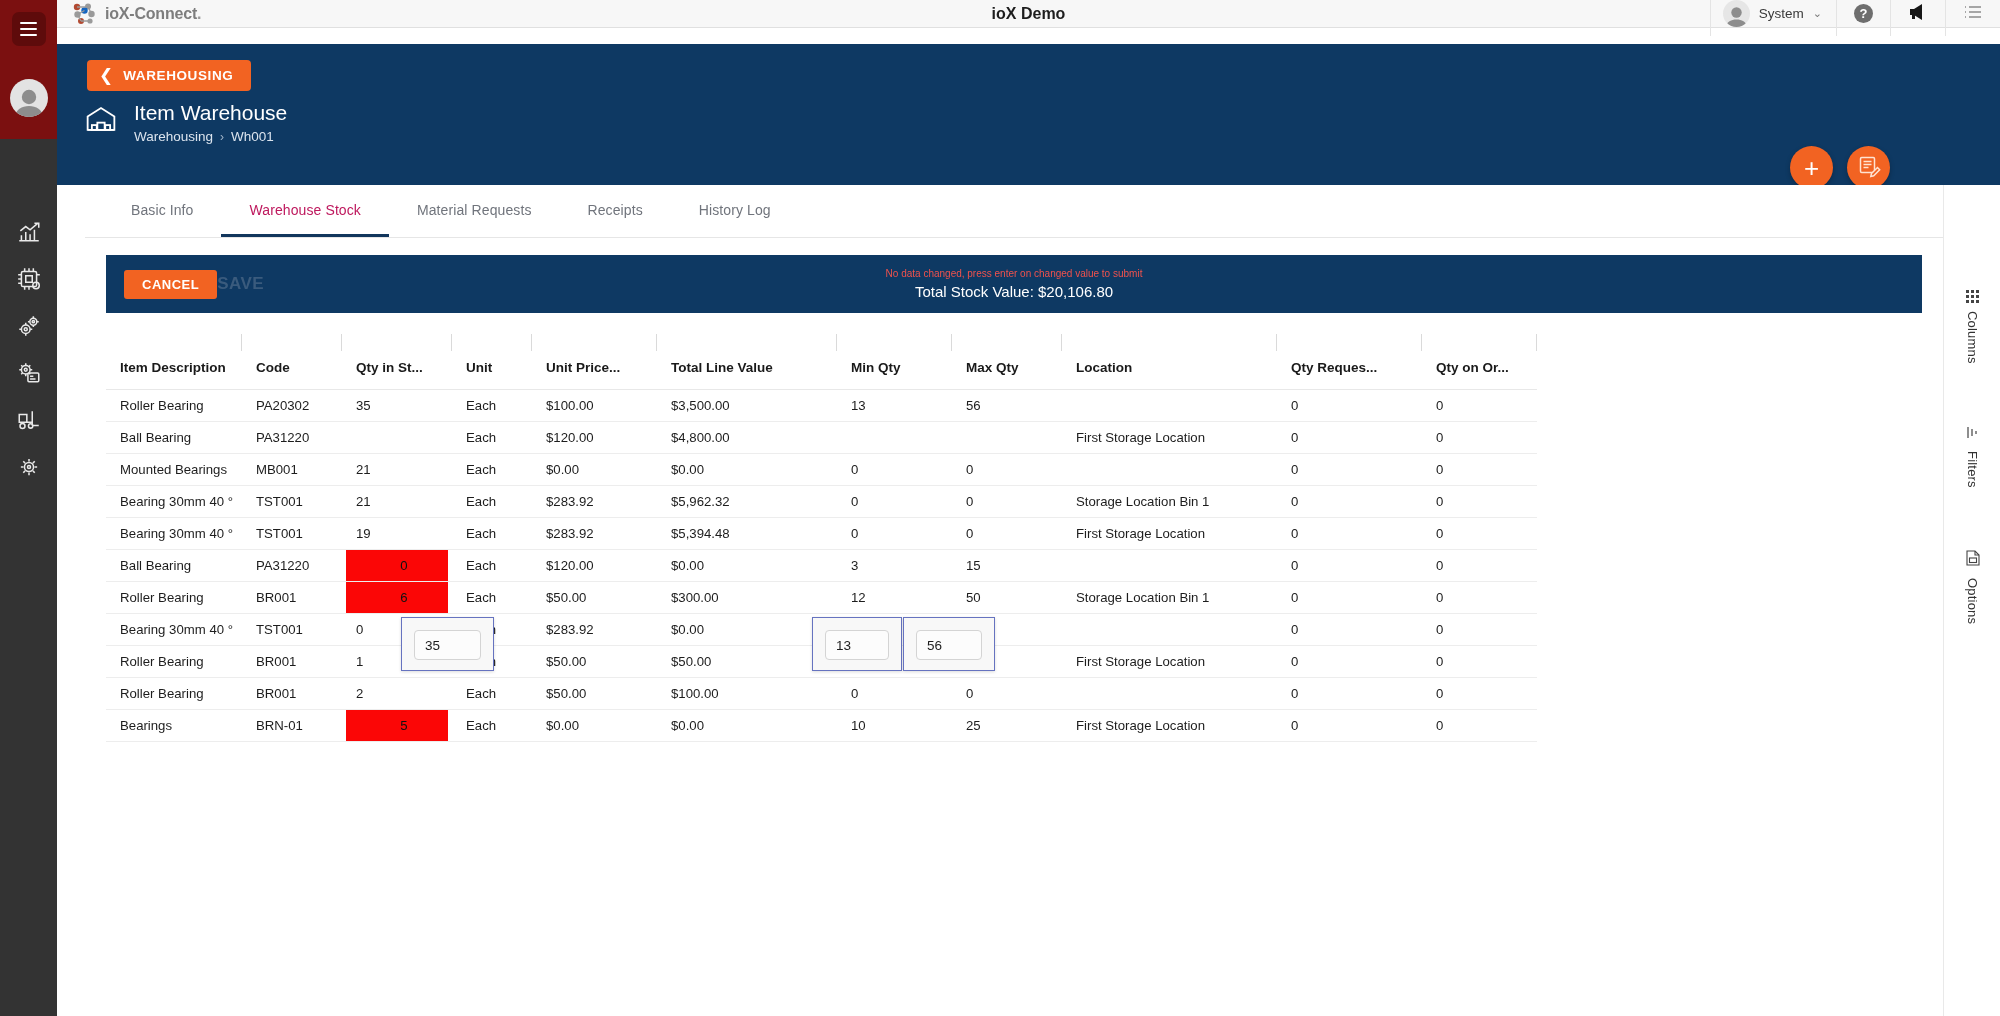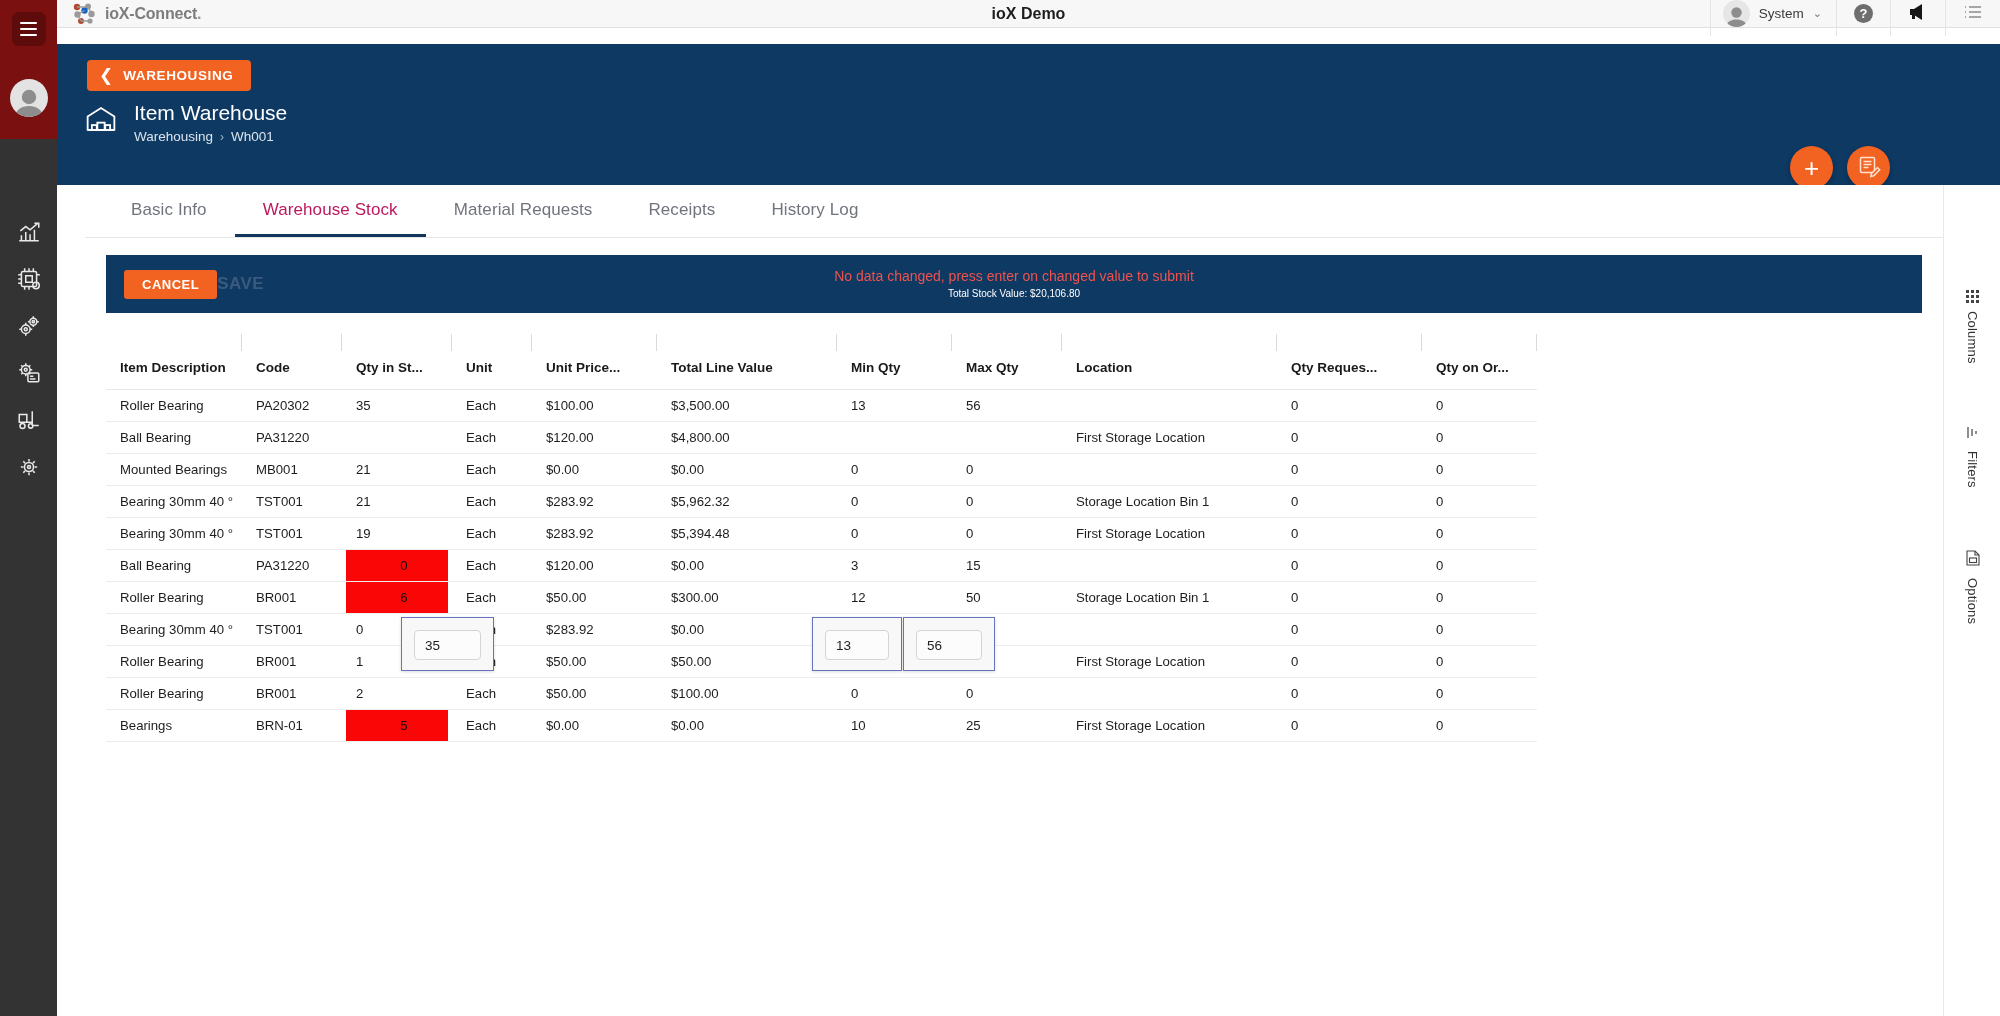--- a/index.html
+++ b/index.html
@@ -99,21 +99,21 @@
   
   #card {
     position: absolute; left: 85px; top: 185px; width: 1858px; height: 831px;
     background: #ffffff; z-index: 20;
   }
   #tabs {
     height: 53px; display: flex; align-items: stretch;
     border-bottom: 1px solid #e6e6e6; padding-left: 18px;
   }
   .tab {
-    display: flex; align-items: center; padding: 0 28px; font-size: 17px;
+    display: flex; align-items: center; padding: 0 28px; font-size: 14px;
     color: #70747c; cursor: pointer; border-bottom: 3px solid transparent; letter-spacing: .1px;
   }
   .tab.active { color: #be185d; font-weight: normal; border-bottom-color: #12365c; }
 
   
   #banner {
     margin: 17px 21px 0 21px; height: 58px; background: #0e3963;
     position: relative; display: flex; align-items: center;
   }
   #cancel-btn {
@@ -123,22 +123,22 @@
     font-family: "Liberation Sans", sans-serif;
   }
   #save-btn {
     background: transparent; border: none; color: #3a5b7d;
     font-size: 17px; font-weight: 600; letter-spacing: .5px; cursor: default;
     font-family: "Liberation Sans", sans-serif;
   }
   #banner-msgs {
     position: absolute; left: 0; right: 0; text-align: center; pointer-events: none;
   }
-  #banner-warning { color: #f0524d; font-size: 14px; line-height: 1.5; }
-  #banner-total { color: #ffffff; font-size: 10px; line-height: 1.45; }
+  #banner-warning { color: #f0524d; font-size: 10px; line-height: 1.5; }
+  #banner-total { color: #ffffff; font-size: 15px; line-height: 1.45; }
 
   
   #grid-wrap { position: relative; margin: 17px 0 0 0; }
   table.grid { border-collapse: collapse; table-layout: fixed; margin-left: 21px; }
   table.grid th {
     font-size: 13.5px; font-weight: bold; color: #1a1a1a; text-align: left;
     padding: 0 0 14px 0; height: 34px; vertical-align: middle;
     border-bottom: 1px solid #e8e8e8; position: relative;
   }
   table.grid th .thtxt { padding-left: 14px; display: block; margin-top: 30px; }

